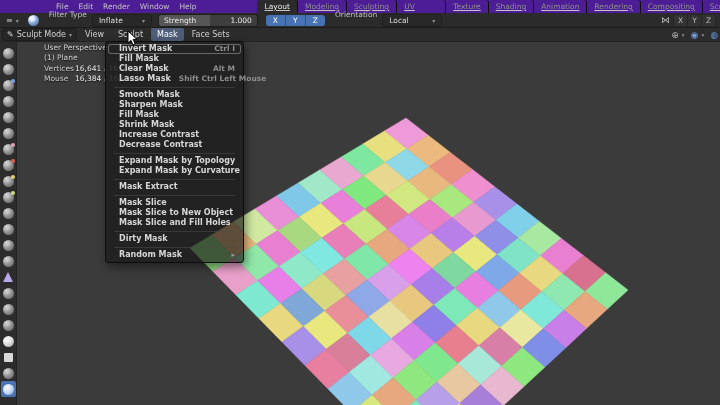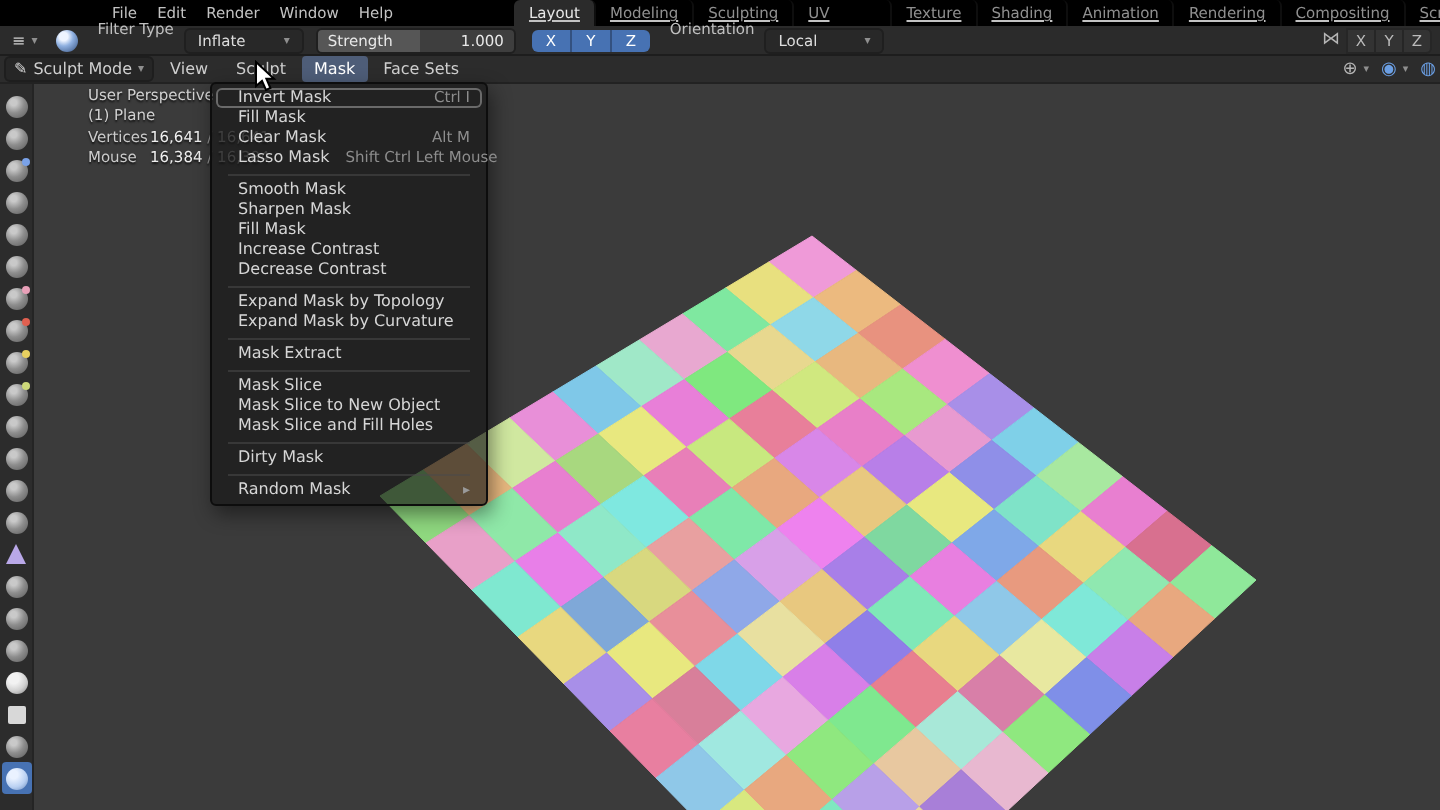--- a/index.html
+++ b/index.html
@@ -1,20 +1,20 @@
 <!DOCTYPE html>
 <html><head>
 <meta charset="utf-8">
 <style>
   html,body{margin:0;padding:0;background:#111;}
   #app{position:relative;width:720px;height:405px;overflow:hidden;
        font-family:"DejaVu Sans",sans-serif;background:#3b3b3b;
        -webkit-font-smoothing:antialiased;cursor:default;}
   
-  #topbar{position:absolute;left:0;top:0;width:720px;height:13px;background:#000000;
+  #topbar{position:absolute;left:0;top:0;width:720px;height:13px;background:#4c1d95;
           display:flex;align-items:center;font-size:7.5px;color:#c3c3c3;z-index:10;gap:42px;}
   #logo{width:9px;height:9px;border-radius:50%;margin:0 5px 0 4px;
         background:radial-gradient(circle at 38% 35%,#fff 0 18%,#ff9636 20% 68%,#1f4f7a 70%);}
   .tmenu{padding:0 5px;height:13px;line-height:13px;}
   #tabs{display:flex;margin-left:14px;height:13px;align-items:flex-end;text-decoration:underline;}
   .tab{padding:1px 7px 1px 7px;height:11px;line-height:11px;color:#909090;
        border-radius:3px 3px 0 0;border-right:1px solid #0e0e0e;}
   .tab.active{background:#2b2b2b;color:#e8e8e8;}
   .tab.add{color:#8a8a8a;padding:1px 5px;}
   
@@ -79,21 +79,21 @@
   .stat-label{width:31px;}
   .stat-val{color:#efefef;}
   .stat-total{color:#8f8f8f;}
   
   #plane-svg{position:absolute;left:0;top:0;z-index:1;}
   
   #maskmenu{position:absolute;left:105px;top:41px;width:139px;z-index:20;
       background:rgba(22,22,22,0.66);border:1px solid #0d0d0d;border-radius:3px;
       box-shadow:2px 4px 10px rgba(0,0,0,.45);padding:2px 0;box-sizing:border-box;}
   .mitem{display:flex;justify-content:space-between;align-items:center;height:10px;
-      line-height:10px;padding:0 8px 0 13px;font-size:8px;color:#d6d6d6;white-space:nowrap;}
+      line-height:10px;padding:0 8px 0 13px;font-size:8px;color:#d6d6d6;white-space:nowrap;font-weight:bold;}
   .mitem .sc{color:#8d8d8d;font-size:7.5px;margin-left:8px;}
   .mitem.hl{box-shadow:inset 0 0 0 1px #6a6a6a;border-radius:3px;margin:0 2px;padding:0 6px 0 11px;}
   .msep{height:1px;background:#4a4a4a;opacity:.55;margin:2.5px 8px;}
   .subarrow{color:#9a9a9a;font-size:7px;}
   
   #cursor{position:absolute;left:127px;top:30px;z-index:30;}
 </style>
 </head>
 <body>
 
@@ -399,20 +399,24 @@
       </div>
       <div class="mitem">
         <span>Sharpen Mask</span>
         <span class="sc"></span>
       </div>
       <div class="mitem">
         <span>Fill Mask</span>
         <span class="sc"></span>
       </div>
       <div class="mitem">
+        <span>Shrink Mask</span>
+        <span class="sc"></span>
+      </div>
+      <div class="mitem">
         <span>Increase Contrast</span>
         <span class="sc"></span>
       </div>
       <div class="mitem">
         <span>Decrease Contrast</span>
         <span class="sc"></span>
       </div>
       <div class="msep"></div>
       <div class="mitem">
         <span>Expand Mask by Topology</span>

